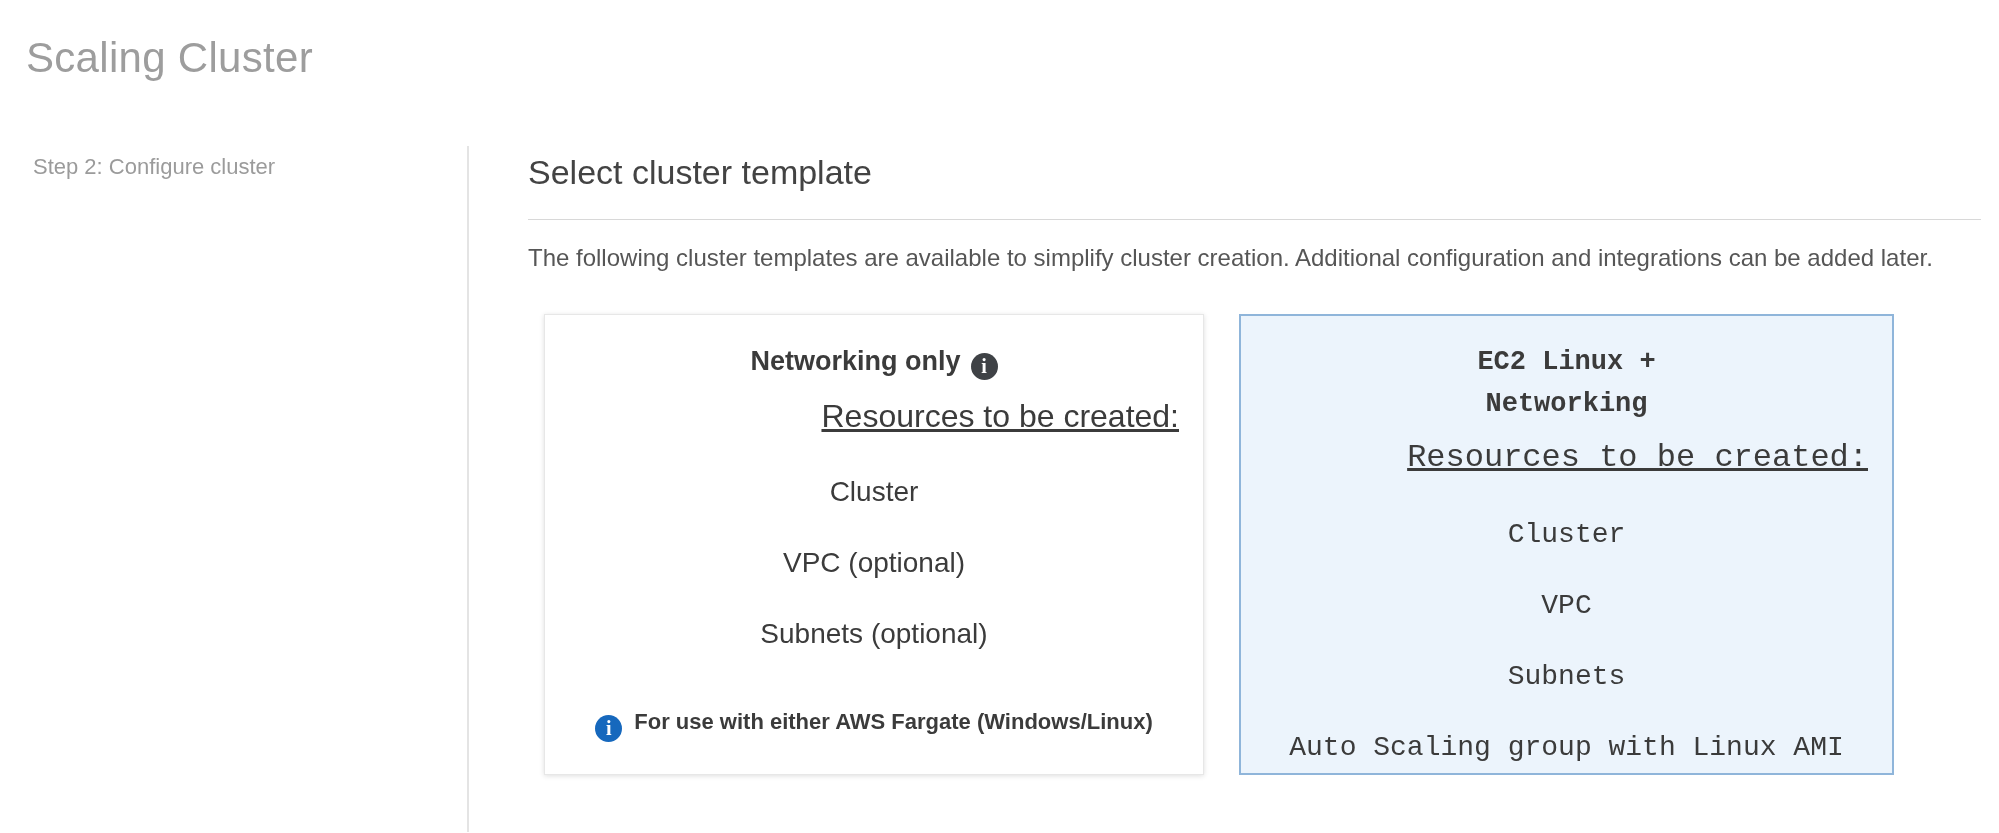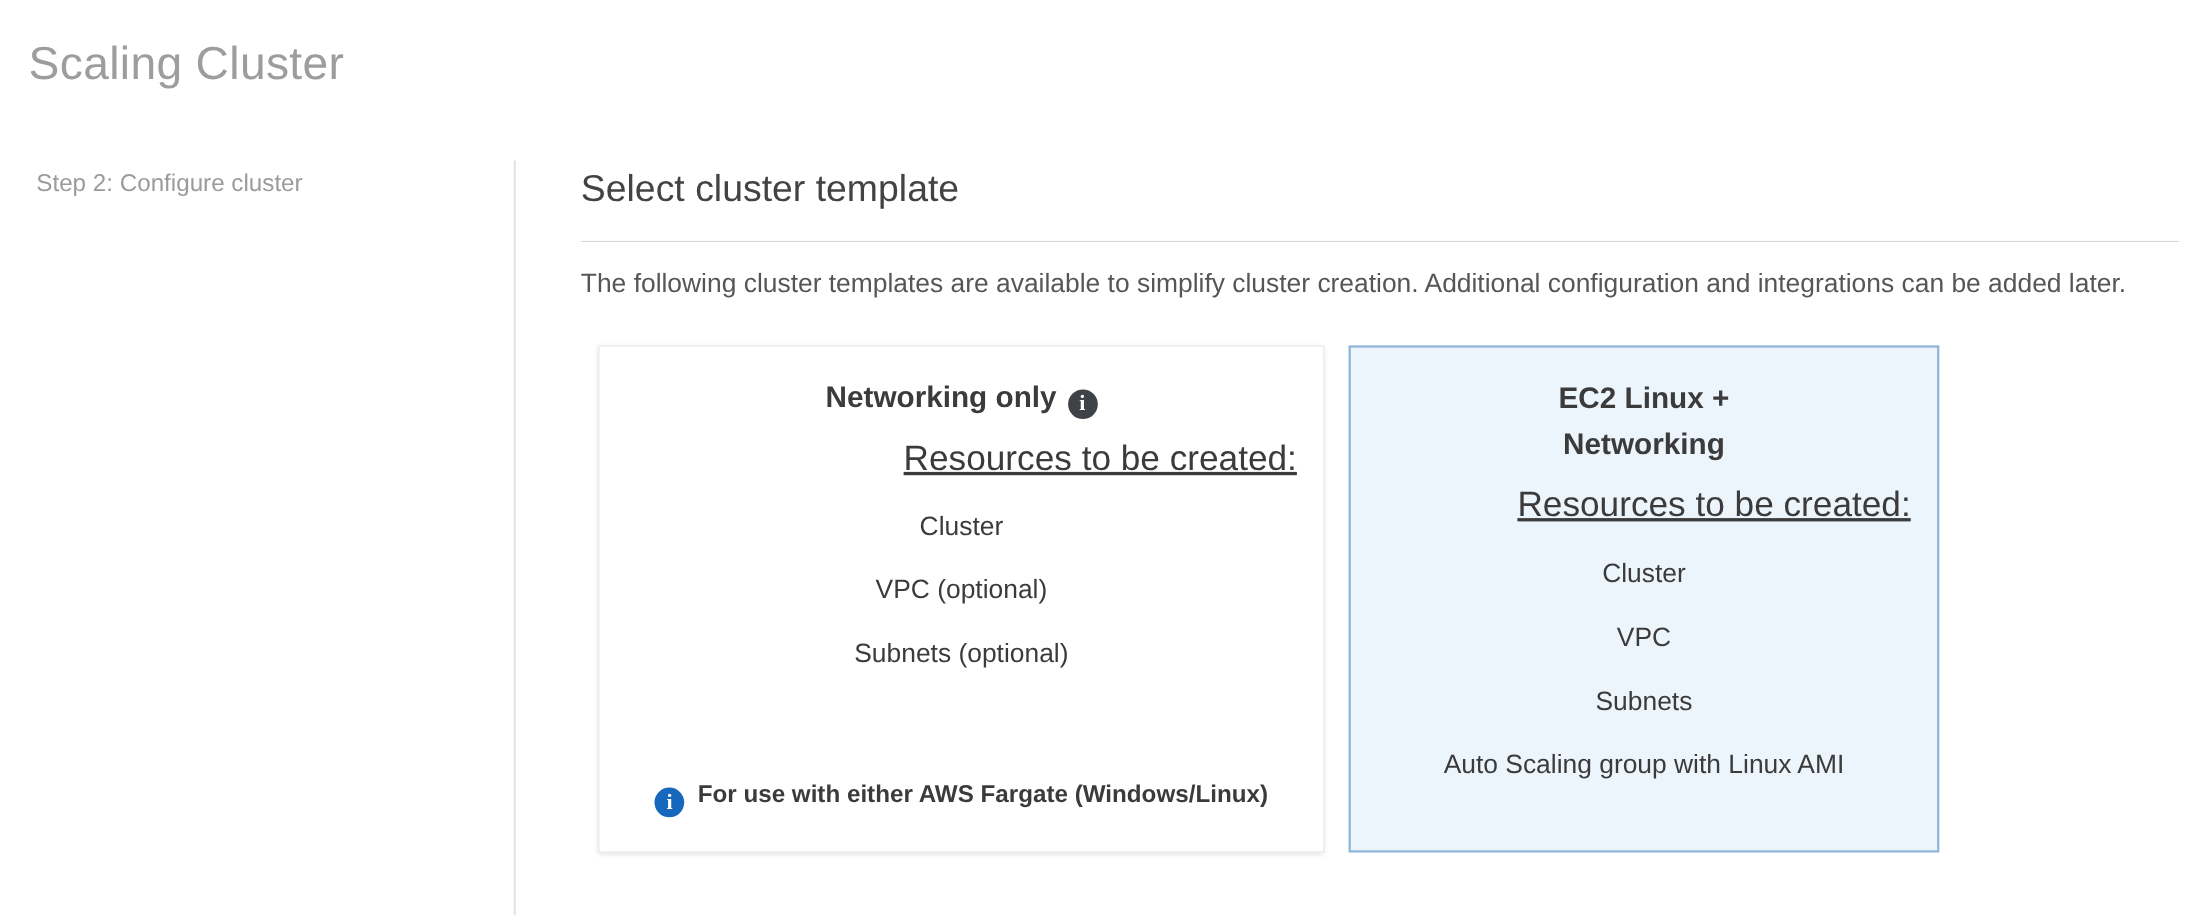--- a/index.html
+++ b/index.html
@@ -73,61 +73,62 @@
     margin: 18px 0 0;
     font-size: 24px;
     line-height: 40px;
     color: var(--paragraph-gray, #565656);
     max-width: 1410px;
   }
 
   
   .cards {
     display: flex;
-    gap: 22px;
+    gap: 35px;
     margin: 36px 0 0 16px;
   }
   .card {
     width: 660px;
     height: 461px;
     box-sizing: border-box;
     background: #ffffff;
     border: 1px solid var(--card-border, #e7e7e7);
     box-shadow: 0 1px 5px rgba(0,0,0,0.13);
     text-align: center;
     display: flex;
     flex-direction: column;
     padding: 26px 24px 30px;
     cursor: pointer;
   }
   .card.selected {
-    width: 537px;
+    width: 655px;
     background: var(--selected-card-bg, #ecf4fc);
     border: 2px solid var(--selected-card-border, #8fb5da);
     box-shadow: none;
+    font-family: Liberation Mono, monospace;
   }
   .card-title {
     margin: 0;
     font-size: 27px;
     font-weight: 700;
     color: var(--card-text, #3b3b3b);
     line-height: 1.55;
   }
   .card-title .block { display: block; }
   .resources-label {
     margin-top: 14px;
     font-size: 32px;
     line-height: 1.2;
     color: var(--card-text, #3f3f3f);
     text-decoration: underline;
     text-align: right;
   }
   .resource {
-    margin-top: 29px;
-    font-size: 24px;
+    margin-top: 42px;
+    font-size: 28px;
     line-height: 29px;
     color: var(--card-text, #3f3f3f);
   }
   .card-note {
     margin-top: auto;
     font-size: 22px;
     font-weight: 700;
     line-height: 45px;
     color: var(--card-text, #3b3b3b);
   }

